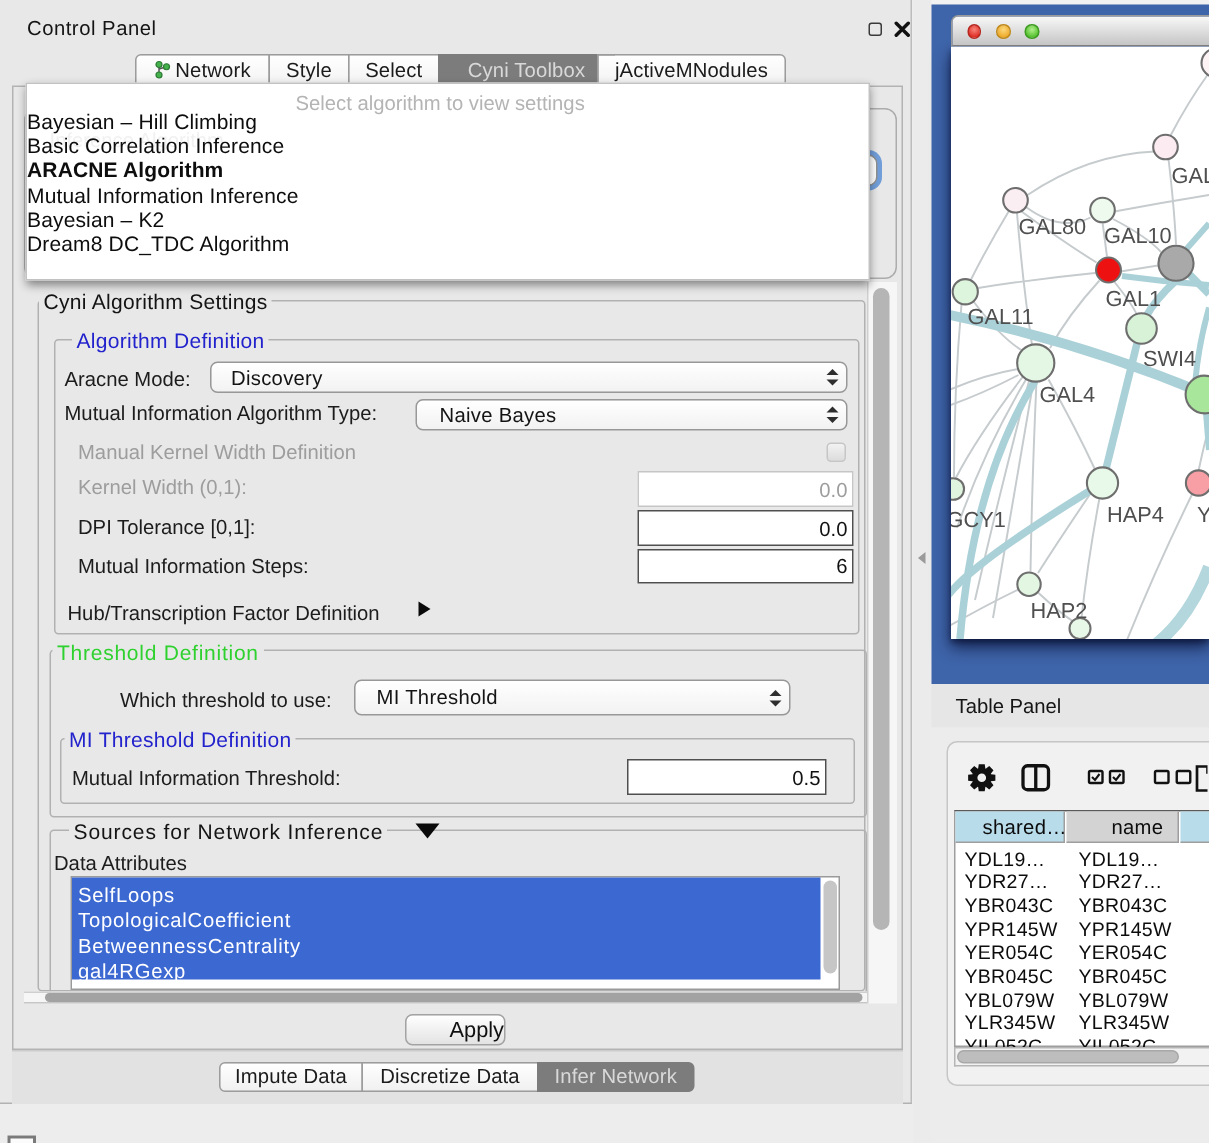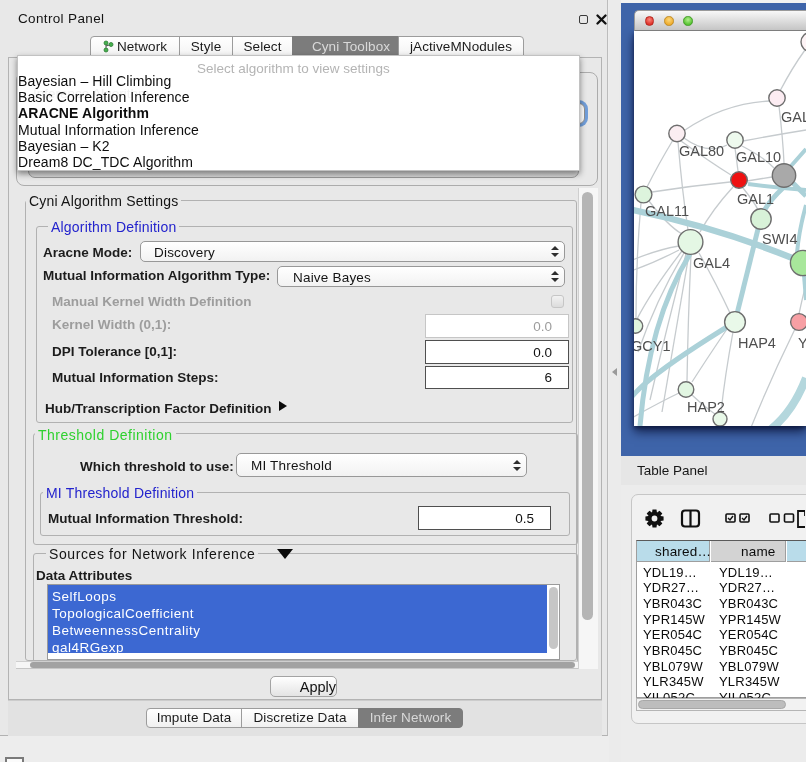--- a/index.html
+++ b/index.html
@@ -1,28 +1,28 @@
 <!DOCTYPE html>
 <html><head><meta charset="utf-8"><style>
 html,body{margin:0;padding:0}
 #app{position:relative;width:806px;height:762px;overflow:hidden;background:#ededed;
  font-family:"Liberation Sans",sans-serif;-webkit-font-smoothing:antialiased}
 #app *{box-sizing:border-box}
 .ab{position:absolute;white-space:nowrap}
-.b{position:absolute;white-space:nowrap;font-size:13.5px;font-weight:bold;color:#1c1c1c}
+.b{position:absolute;white-space:nowrap;font-size:13.5px;font-weight:normal;color:#1c1c1c}
 .dis{color:#9d9d9d}
 .grp{position:absolute;border:1px solid #b1b1b1;border-radius:3px}
 .gt{position:absolute;font-size:14px;letter-spacing:0.2px;background:#e8e8e8;padding:0 3px;white-space:nowrap}
 .cmb{position:absolute;background:linear-gradient(#ffffff,#f2f2f2);border:1px solid #989898;
  border-radius:5px;font-size:13.5px;letter-spacing:0.2px;color:#141414}
 .cmb span{position:absolute;top:50%;transform:translateY(-50%)}
 .ud{position:absolute;right:5px;top:50%;margin-top:-5.5px;width:8px;height:11px}
 .ud:before{content:"";position:absolute;left:0;top:0;border-left:4px solid transparent;border-right:4px solid transparent;border-bottom:4.5px solid #2e2e2e}
 .ud:after{content:"";position:absolute;left:0;bottom:0;border-left:4px solid transparent;border-right:4px solid transparent;border-top:4.5px solid #2e2e2e}
-.fld{position:absolute;background:#fff;font-size:13.5px;color:#111;display:flex;align-items:center;justify-content:flex-end;padding-right:16px}
+.fld{position:absolute;background:#fff;font-size:13.5px;color:#111;display:flex;align-items:center;justify-content:flex-end;padding-right:3px}
 .tab{position:absolute;top:36px;height:21px;background:linear-gradient(#ffffff,#f3f3f3);
  border:1px solid #9c9c9c;font-size:13.5px;letter-spacing:0.1px;color:#1b1b1b;text-align:center;line-height:19px}
 .btab{position:absolute;top:708px;height:20px;background:linear-gradient(#ffffff,#f0f0f0);
  border:1px solid #9c9c9c;font-size:13.5px;letter-spacing:0.1px;color:#1b1b1b;text-align:center;line-height:18px}
 .tabsel{background:#7c7c7c !important;color:#d9d9d9 !important;border-color:#7c7c7c !important}
 .pit{position:absolute;left:0px;font-size:14px;letter-spacing:0.1px;color:#0d0d0d;height:16px;line-height:16px}
 .lrow{position:absolute;left:4px;color:#fff;font-size:13.5px;letter-spacing:0.5px;height:17px;line-height:17px}
 .trow{position:absolute;font-size:13px;letter-spacing:0.2px;color:#0c0c0c}
 </style></head><body>
 <div id="app">
@@ -274,21 +274,21 @@
       <div class="trow" style="left:83px;top:112.39999999999999px">YLR345W</div>
       <div class="trow" style="left:162px;top:112.39999999999999px">9.</div>
       <div class="trow" style="left:7px;top:128.1px">YIL052C</div>
       <div class="trow" style="left:83px;top:128.1px">YIL052C</div>
       <div class="trow" style="left:162px;top:128.1px">8</div>
     </div>
 
 <div class="ab" style="left:636px;top:698px;width:170px;height:13px;background:#f2f2f2;border:1px solid #b5b5b5;border-right:none"></div>
 <div class="ab" style="left:638px;top:700px;width:148px;height:9px;background:#bdbdbd;border:1px solid #a8a8a8;border-radius:4.5px"></div>
 
-<div class="ab" style="left:17px;top:55px;width:563px;height:116px;background:#fff;border:1px solid #c2c2c2;box-shadow:0 3px 6px rgba(0,0,0,0.45)">
+<div class="ab" style="left:17px;top:55px;width:563px;height:132px;background:#fff;border:1px solid #c2c2c2;box-shadow:0 3px 6px rgba(0,0,0,0.45)">
  <div class="ab" style="left:179px;top:5px;font-size:13.5px;color:#b4b4b4">Select algorithm to view settings</div>
  <div class="ab" style="left:15px;top:30px;font-size:13.5px;color:#f1f1f1">Inference Algorithm</div>
  <div class="pit" style="top:17px">Bayesian – Hill Climbing</div>
  <div class="pit" style="top:33px">Basic Correlation Inference</div>
  <div class="pit" style="top:49px;font-weight:bold">ARACNE Algorithm</div>
  <div class="pit" style="top:65.5px">Mutual Information Inference</div>
  <div class="pit" style="top:82px">Bayesian – K2</div>
  <div class="pit" style="top:98px">Dream8 DC_TDC Algorithm</div>
 </div>
 

